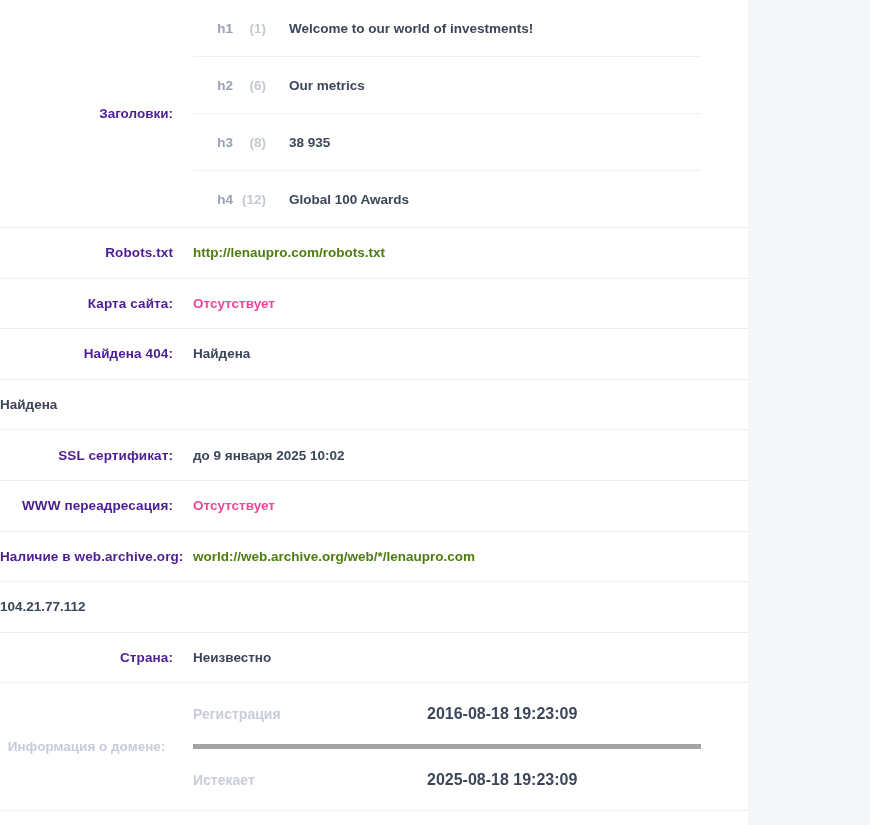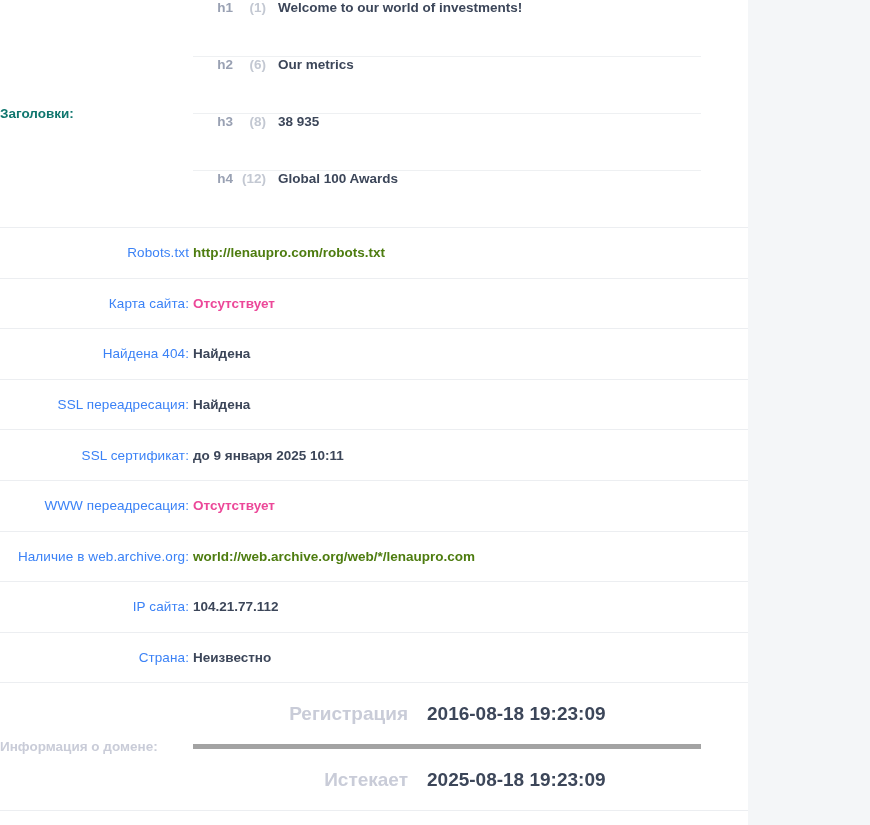--- a/index.html
+++ b/index.html
@@ -34,25 +34,25 @@
     display: flex;
     align-items: center;
     height: 50.6px;
     border-bottom: 1px solid #eceef1;
     box-sizing: border-box;
   }
   .row-label {
     width: 193px;
     flex: 0 0 193px;
     text-align: right;
-    padding-right: 4px;
-    box-sizing: border-box;
-    font-size: 13.5px;
-    font-weight: normal;
-    color: #3b82f6;
+    padding-right: 20px;
+    box-sizing: border-box;
+    font-size: 13.5px;
+    font-weight: bold;
+    color: #4c1d95;
     letter-spacing: 0.1px;
     white-space: nowrap;
   }
   .row-value {
     flex: 1 1 auto;
     font-size: 13.5px;
     font-weight: bold;
     color: #3c4659;
     white-space: nowrap;
   }
@@ -71,39 +71,41 @@
     display: flex;
     align-items: center;
     height: 228px;
     border-bottom: 1px solid #eceef1;
     box-sizing: border-box;
     margin-top: -0px;
   }
   .headings-label {
     width: 193px;
     flex: 0 0 193px;
-    text-align: left;
+    text-align: right;
     padding-right: 20px;
     box-sizing: border-box;
     font-size: 13.5px;
     font-weight: bold;
-    color: #0f766e;
-    white-space: nowrap;
+    color: #4c1d95;
+    white-space: nowrap;
+    padding-left: 44px;
   }
   .headings-list {
     flex: 1 1 auto;
     align-self: stretch;
     display: flex;
     flex-direction: column;
     padding-right: 47px;
     box-sizing: border-box;
   }
   .heading-row {
     flex: 1 1 0;
     display: flex;
+    align-items: center;
     border-top: 1px solid #eef0f2;
   }
   .heading-row:first-child {
     border-top: none;
   }
   .heading-tag {
     width: 40px;
     flex: 0 0 40px;
     text-align: right;
     font-size: 13.5px;
@@ -121,35 +123,36 @@
     color: #c3c8d2;
   }
   .heading-text {
     flex: 1 1 auto;
     font-size: 13.5px;
     font-weight: bold;
     color: #3c4659;
     white-space: nowrap;
     overflow: hidden;
     text-overflow: ellipsis;
+    margin-left: 11px;
   }
 
   
   .domain-block {
     position: relative;
     display: flex;
     align-items: center;
     height: 128px;
     border-bottom: 1px solid #eceef1;
     box-sizing: border-box;
   }
   .domain-label {
     width: 193px;
     flex: 0 0 193px;
-    text-align: left;
+    text-align: center;
     padding-right: 20px;
     box-sizing: border-box;
     font-size: 13.5px;
     font-weight: bold;
     color: #c9ccd8;
     white-space: nowrap;
   }
   .domain-list {
     flex: 1 1 auto;
     align-self: stretch;
@@ -163,31 +166,30 @@
     display: flex;
     align-items: center;
     border-top: 5px solid #a3a3a3;
   }
   .domain-row:first-child {
     border-top: none;
   }
   .domain-key {
     width: 234px;
     flex: 0 0 234px;
-    text-align: right;
     padding-right: 19px;
     box-sizing: border-box;
-    font-size: 19px;
+    font-size: 14px;
     font-weight: bold;
     color: #c9ccd8;
     white-space: nowrap;
   }
   .domain-val {
     flex: 1 1 auto;
-    font-size: 19px;
+    font-size: 16px;
     font-weight: bold;
     color: #3c4659;
     white-space: nowrap;
   }
 
   .tail-spacer {
     height: 129px;
   }
 </style>
 </head>
@@ -236,41 +238,39 @@
       <div class="row-label">Карта сайта:</div>
       <div class="row-value danger">Отсутствует</div>
     </div>
 
     <div class="row">
       <div class="row-label">Найдена 404:</div>
       <div class="row-value">Найдена</div>
     </div>
 
     <div class="row">
-      <div class="row-label">SSL переадресация:</div>
       <div class="row-value">Найдена</div>
     </div>
 
     <div class="row">
       <div class="row-label">SSL сертификат:</div>
-      <div class="row-value">до 9 января 2025 10:11</div>
+      <div class="row-value">до 9 января 2025 10:02</div>
     </div>
 
     <div class="row">
       <div class="row-label">WWW переадресация:</div>
       <div class="row-value danger">Отсутствует</div>
     </div>
 
     <div class="row">
       <div class="row-label">Наличие в web.archive.org:</div>
       <a class="row-value link" href="#">world://web.archive.org/web/*/lenaupro.com</a>
     </div>
 
     <div class="row">
-      <div class="row-label">IP сайта:</div>
       <div class="row-value">104.21.77.112</div>
     </div>
 
     <div class="row">
       <div class="row-label">Страна:</div>
       <div class="row-value">Неизвестно</div>
     </div>
 
     <div class="domain-block">
       <div class="domain-label">Информация о домене:</div>

